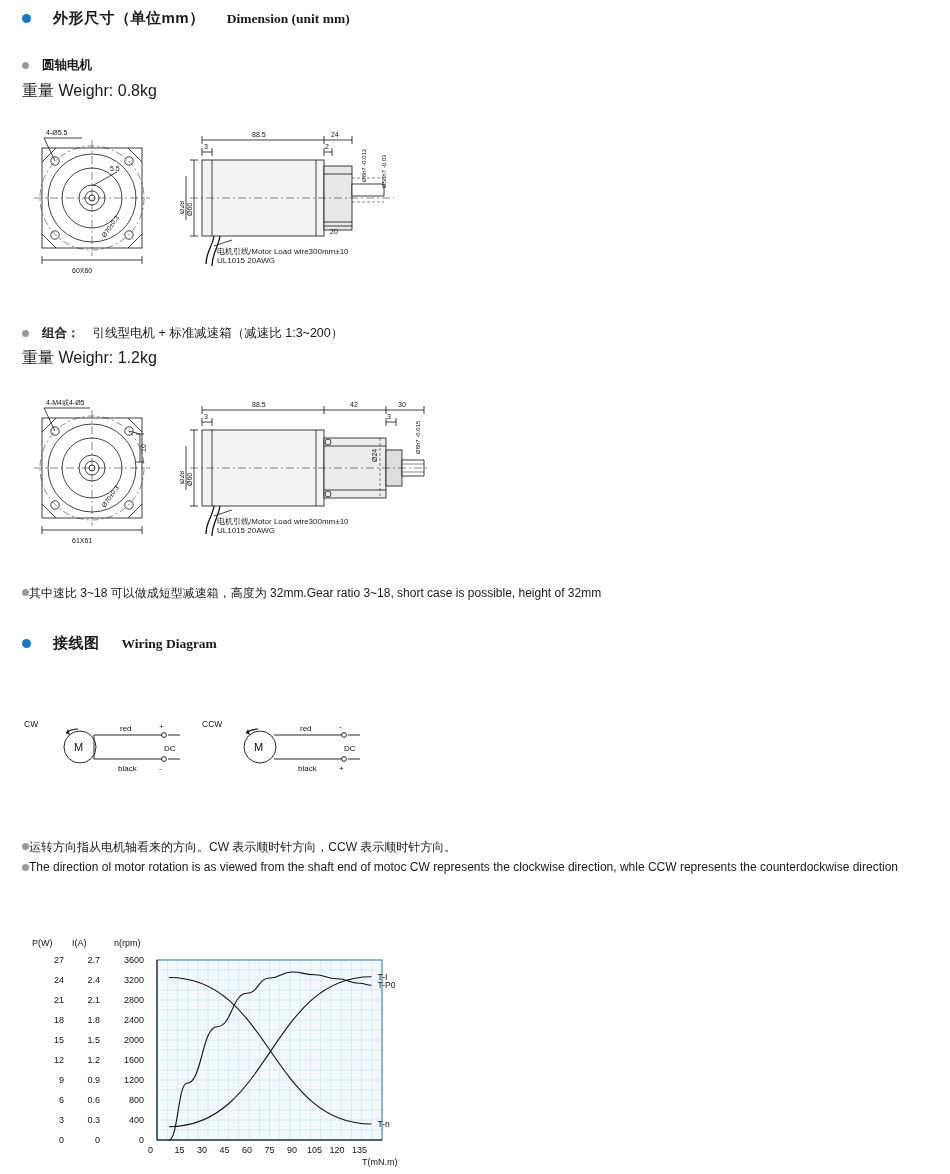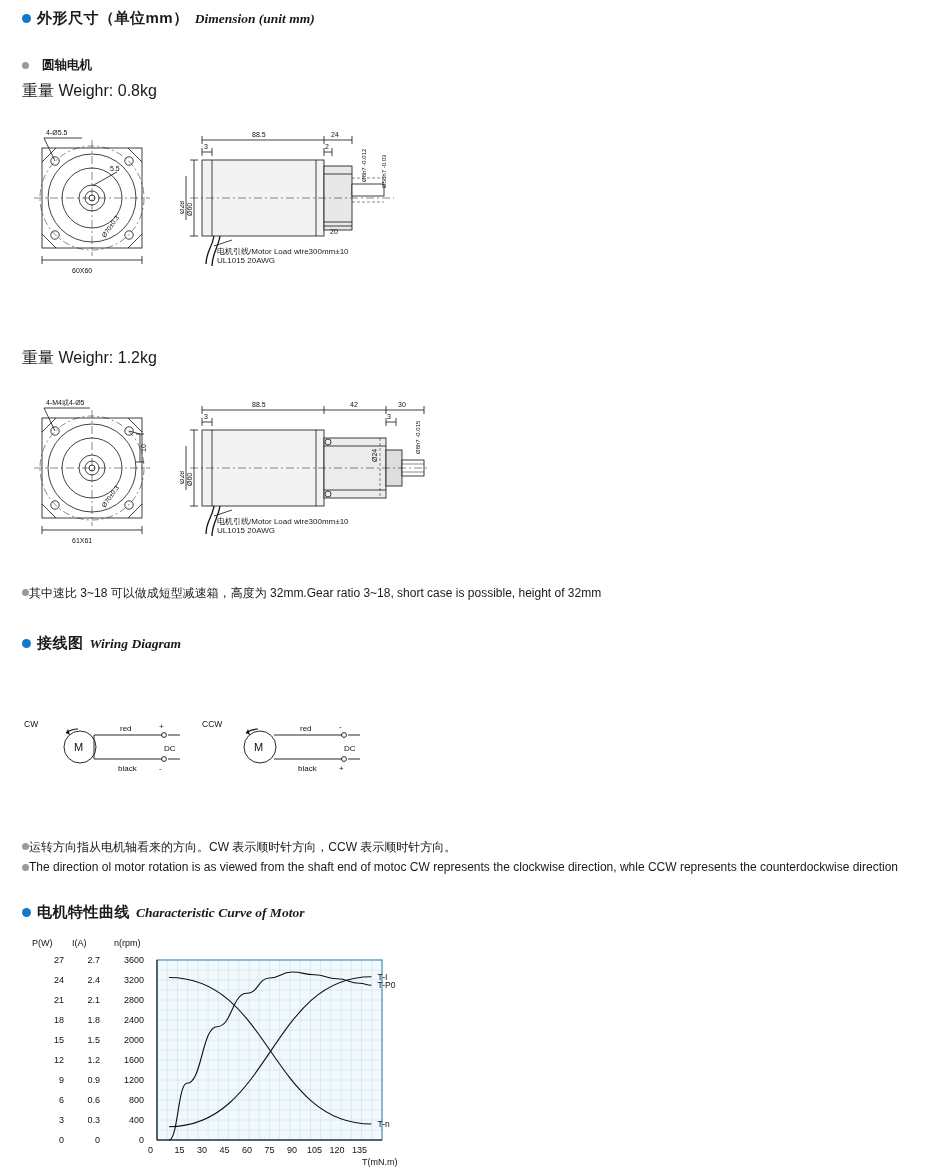--- a/index.html
+++ b/index.html
@@ -13,33 +13,33 @@
     position: relative;
     width: 950px;
     height: 1174px;
     overflow: hidden;
   }
   
   .sec-head {
     position: absolute;
     display: flex;
     align-items: center;
-    gap: 6px;
+    gap: 22px;
     font-size: 15px;
     font-weight: bold;
     white-space: nowrap;
   }
   .sec-head .bullet {
     width: 9px; height: 9px;
     border-radius: 50%;
     background: #1279c6;
     display: inline-block;
   }
   .sec-head .cn { font-size: 15px; font-weight: bold; letter-spacing: .5px; }
-  .sec-head .en { font-size: 13.5px; font-style: italic; font-weight: bold; font-family: "Liberation Serif", serif; }
+  .sec-head .en { font-size: 13.5px; font-weight: bold; font-family: "Liberation Serif", serif; }
 
   .sub-head {
     position: absolute;
     display: flex;
     align-items: center;
     gap: 13px;
     font-size: 12.5px;
     white-space: nowrap;
   }
   .sub-head .gbullet {
@@ -184,20 +184,25 @@
         <text transform="translate(12,98) rotate(-90)" font-size="7">Ø60</text>
         <text transform="translate(4,96) rotate(-90)" font-size="7">Ø28</text>
         <text transform="translate(186,64) rotate(-90)" font-size="6">Ø8h7 -0.012</text>
         <text transform="translate(206,70) rotate(-90)" font-size="6">Ø50h7 -0.03</text>
       </g>
     </svg>
   </div>
   <div class="plain" style="left:217px; top:246px; font-size:8px;">电机引线/Motor Load wire300mm±10</div>
   <div class="plain" style="left:217px; top:256px; font-size:8px;">UL1015 20AWG</div>
 
+  <div class="sub-head" style="left:22px; top:325px;">
+    <span class="gbullet"></span>
+    <b>组合：</b>
+    <span>引线型电机 + 标准减速箱（减速比 1:3~200）</span>
+  </div>
   <div class="plain" style="left:22px; top:348px;">重量 Weighr: 1.2kg</div>
 
   <div class="dimwrap" style="left:22px; top:390px;">
     <svg width="160" height="160" viewBox="0 0 160 160">
       <g stroke="#111" fill="none" stroke-width="0.8">
         <rect x="20" y="28" width="100" height="100"></rect>
         <line x1="20" y1="42" x2="34" y2="28"></line>
         <line x1="106" y1="28" x2="120" y2="42"></line>
         <line x1="20" y1="114" x2="34" y2="128"></line>
         <line x1="106" y1="128" x2="120" y2="114"></line>
@@ -355,25 +360,20 @@
 
   <div class="note" style="left:22px; top:839px;">
     <span class="gbullet"></span>
     <span>运转方向指从电机轴看来的方向。CW 表示顺时针方向，CCW 表示顺时针方向。</span>
   </div>
   <div class="note" style="left:22px; top:860px;">
     <span class="gbullet"></span>
     <span>The direction ol motor rotation is as viewed from the shaft end of motoc CW represents the clockwise direction, whle CCW represents the counterdockwise direction</span>
   </div>
 
-  <div class="sec-head" style="left:22px; top:903px;">
-    <span class="bullet"></span>
-    <span class="cn">电机特性曲线</span>
-    <span class="en">Characteristic Curve of Motor</span>
-  </div>
 
   <div class="dimwrap" style="left:22px; top:935px;text-align:center;">
     <svg width="400" height="235" viewBox="0 0 400 235" id="curve-svg">
 
       <g fill="#111" font-family="Liberation Sans, sans-serif" font-size="9">
         <text x="10" y="11">P(W)</text>
         <text x="50" y="11">I(A)</text>
         <text x="92" y="11">n(rpm)</text>
         <text x="340" y="230">T(mN.m)</text>
       </g>

